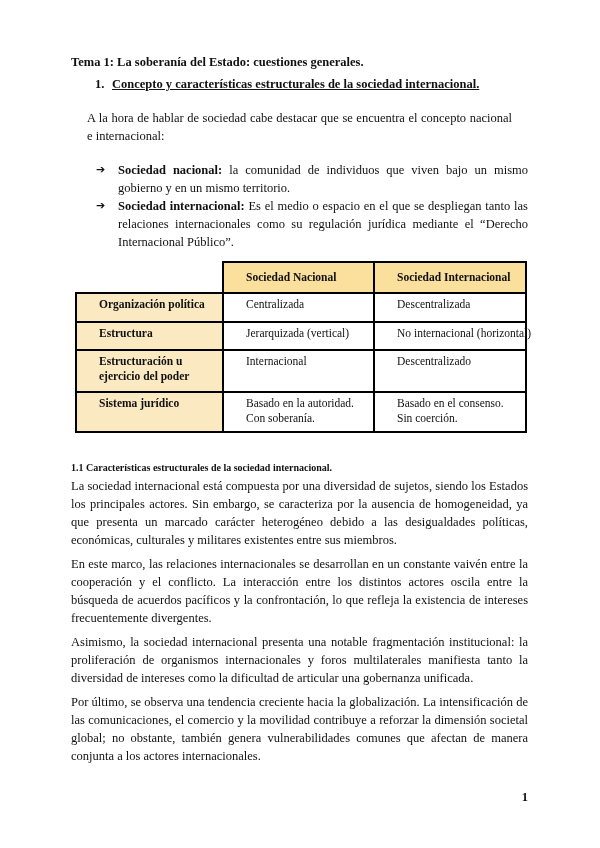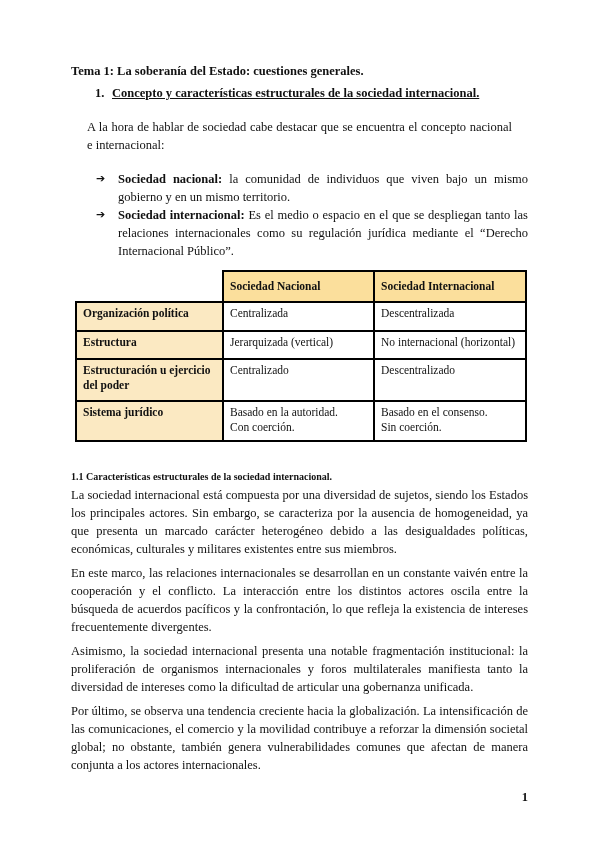--- a/index.html
+++ b/index.html
@@ -11,21 +11,21 @@
     width: 600px;
     height: 848px;
     position: relative;
     font-family: "Liberation Serif", serif;
     color: #111111;
     overflow: hidden;
   }
   .page {
     position: absolute;
     left: 71px;
-    top: 62px;
+    top: 53px;
     width: 457px;
   }
   .doc-title {
     font-size: 12.5px;
     font-weight: bold;
     line-height: 18px;
     margin: 0 0 4px 0;
   }
   .num-item {
     font-size: 12.5px;
@@ -68,21 +68,21 @@
     width: 450px;
     margin: 0 0 26px 4px;
     font-size: 11.5px;
     line-height: 15px;
   }
   table.cmp col.c1 { width: 147px; }
   table.cmp col.c2 { width: 151px; }
   table.cmp col.c3 { width: 152px; }
   table.cmp th, table.cmp td {
     border: 2px solid #000000;
-    padding: 3px 2px 3px 6px;
+    padding: 3px 2px 3px 22px;
     text-align: left;
     vertical-align: top;
   }
   table.cmp tr.hdr th {
     background: var(--header-bg, #fbdf9c);
     height: 23px;
     vertical-align: middle;
     font-weight: bold;
   }
   table.cmp td.corner {
@@ -159,28 +159,28 @@
       <td class="val">Centralizada</td>
       <td class="val">Descentralizada</td>
     </tr>
     <tr class="r2">
       <th class="rowlabel">Estructura</th>
       <td class="val">Jerarquizada (vertical)</td>
       <td class="val">No internacional (horizontal)</td>
     </tr>
     <tr class="r4">
       <th class="rowlabel">Estructuración u ejercicio del poder</th>
-      <td class="val">Centralizado</td>
+      <td class="val">Internacional</td>
       <td class="val">Descentralizado</td>
     </tr>
     <tr class="r5">
       <th class="rowlabel">Sistema jurídico</th>
       <td class="val">
         <div>Basado en la autoridad.</div>
-        <div>Con coerción.</div>
+        <div>Con soberanía.</div>
       </td>
       <td class="val">
         <div>Basado en el consenso.</div>
         <div>Sin coerción.</div>
       </td>
     </tr>
   </tbody>
     </table>
 
   <div class="h2">1.1 Características estructurales de la sociedad internacional.</div>

